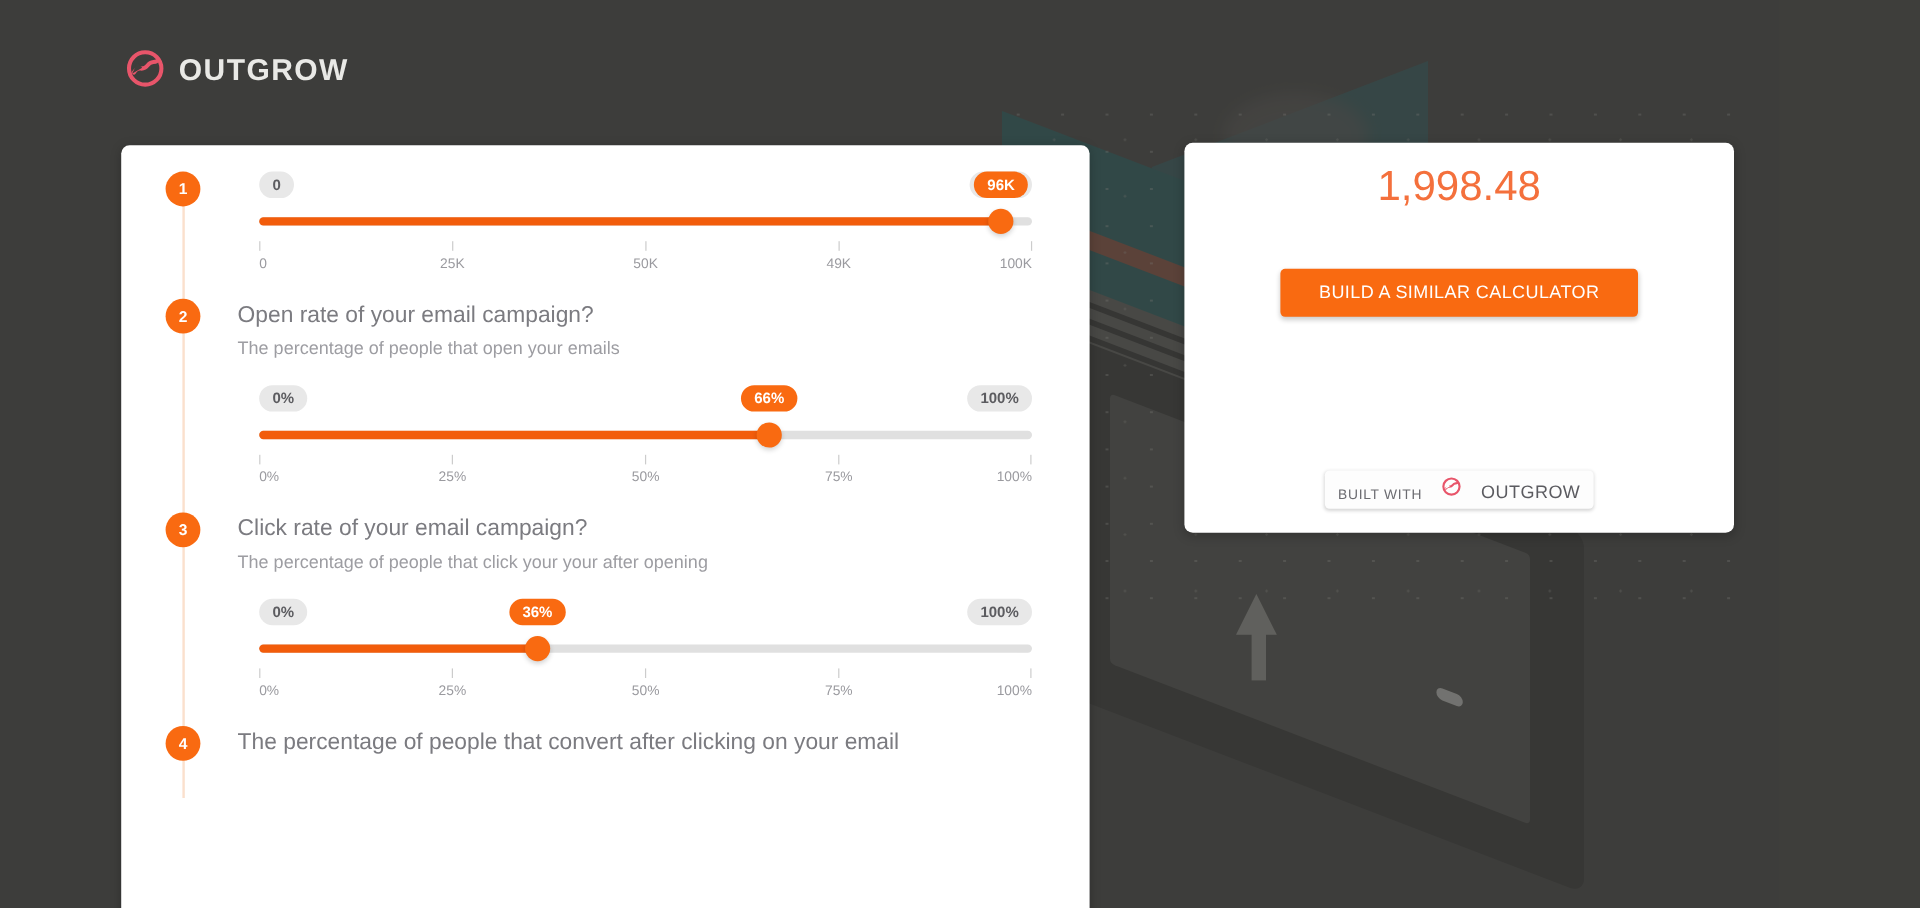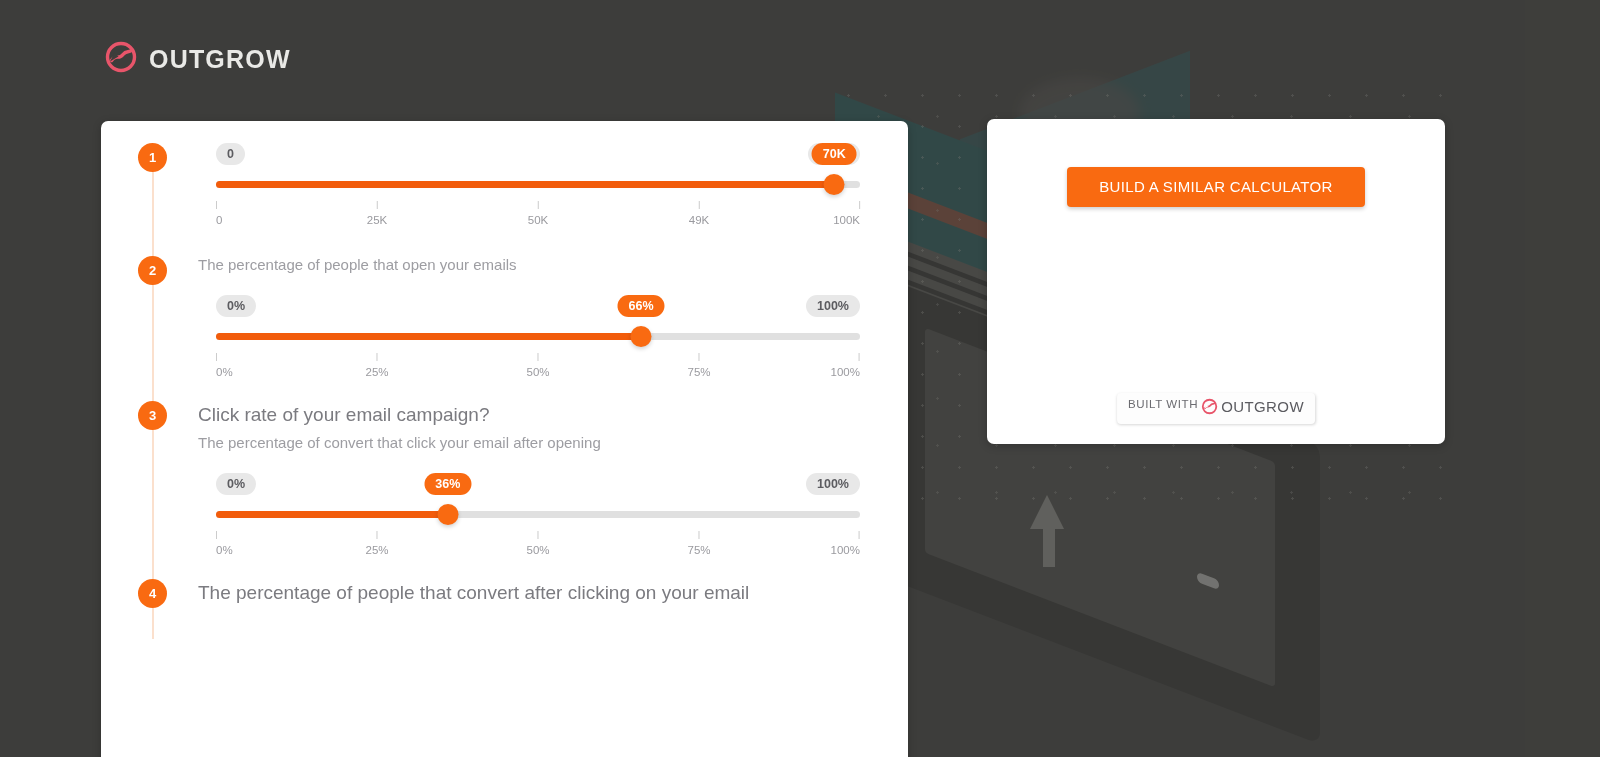--- a/index.html
+++ b/index.html
@@ -318,22 +318,22 @@
     font-family: inherit;
     cursor: pointer;
     box-shadow: 0 2px 4px rgba(0,0,0,.2);
   }
   .built-badge {
     position: absolute;
     left: 50%;
     transform: translateX(-50%);
     bottom: 20px;
     display: flex;
-    align-items: flex-start;
-    gap: 3px;
+    align-items: flex-end;
+    gap: 16px;
     background: #fdfdfd;
     border-radius: 4px;
     padding: 5px 11px;
     box-shadow: 0 1px 3px rgba(0,0,0,.16);
   }
   .built-badge .bw-text {
     font-size: 11.5px;
     color: #6b6b70;
     letter-spacing: .6px;
   }
@@ -383,21 +383,21 @@
 
 <div id="calc-card">
   <div class="q-list" id="q-list">
       <div class="q-block" style="padding-bottom: 20px;">
         <div class="q-line" style="height: 100%;"></div>
         <div class="q-bullet">1</div>
         <div class="slider-wrap">
           <div class="bubble-row">
             <div class="pill minmax min">0</div>
             <div class="pill minmax max">100K</div>
-            <div class="pill value" style="left: 96%;">70K</div>
+            <div class="pill value" style="left: 96%;">96K</div>
           </div>
           <div class="track">
             <div class="track-fill" style="width: 96%;"></div>
           </div>
           <div class="knob" style="left: 96%;"></div>
           <div class="ticks">
             <div class="tick first" style="left: 0%;">
               <div class="mark"></div>
               <div class="tlabel">0</div>
             </div>
@@ -416,20 +416,21 @@
             <div class="tick last" style="left: 100%;">
               <div class="mark"></div>
               <div class="tlabel">100K</div>
             </div>
           </div>
         </div>
       </div>
       <div class="q-block" style="padding-bottom: 20px;">
         <div class="q-line" style="height: 100%;"></div>
         <div class="q-bullet">2</div>
+        <div class="q-text">Open rate of your email campaign?</div>
         <div class="q-sub">The percentage of people that open your emails</div>
         <div class="slider-wrap">
           <div class="bubble-row">
             <div class="pill minmax min">0%</div>
             <div class="pill minmax max">100%</div>
             <div class="pill value" style="left: 66%;">66%</div>
           </div>
           <div class="track">
             <div class="track-fill" style="width: 66%;"></div>
           </div>
@@ -455,21 +456,21 @@
               <div class="mark"></div>
               <div class="tlabel">100%</div>
             </div>
           </div>
         </div>
       </div>
       <div class="q-block" style="padding-bottom: 20px;">
         <div class="q-line" style="height: 100%;"></div>
         <div class="q-bullet">3</div>
         <div class="q-text">Click rate of your email campaign?</div>
-        <div class="q-sub">The percentage of convert that click your email after opening</div>
+        <div class="q-sub">The percentage of people that click your your after opening</div>
         <div class="slider-wrap">
           <div class="bubble-row">
             <div class="pill minmax min">0%</div>
             <div class="pill minmax max">100%</div>
             <div class="pill value" style="left: 36%;">36%</div>
           </div>
           <div class="track">
             <div class="track-fill" style="width: 36%;"></div>
           </div>
           <div class="knob" style="left: 36%;"></div>
@@ -499,20 +500,21 @@
       </div>
       <div class="q-block" style="padding-bottom: 40px;">
         <div class="q-line" style="height: 46px;"></div>
         <div class="q-bullet">4</div>
         <div class="q-text">The percentage of people that convert after clicking on your email</div>
       </div>
     </div>
 </div>
 
 <div id="result-card">
+  <div class="result-value">1,998.48</div>
   <button class="cta-btn">BUILD A SIMILAR CALCULATOR</button>
   <div class="built-badge">
     <span class="bw-text">BUILT WITH</span>
     <span>
       <svg width="17" height="17" viewBox="0 0 34 34">
         <circle cx="17" cy="17" r="13.5" fill="none" stroke="#e8556a" stroke-width="3.6"></circle>
         <path d="M7.5 20.5 C12 13.5, 14.5 20.5, 19 14.5 C22 10.5, 24 12.5, 26.5 11" fill="none" stroke="#e8556a" stroke-width="3.6" stroke-linecap="round"></path>
         <path d="M6 21.5 L10.5 12.5 L14.5 16.5 Z" fill="#ffffff"></path>
       </svg>
     </span>

